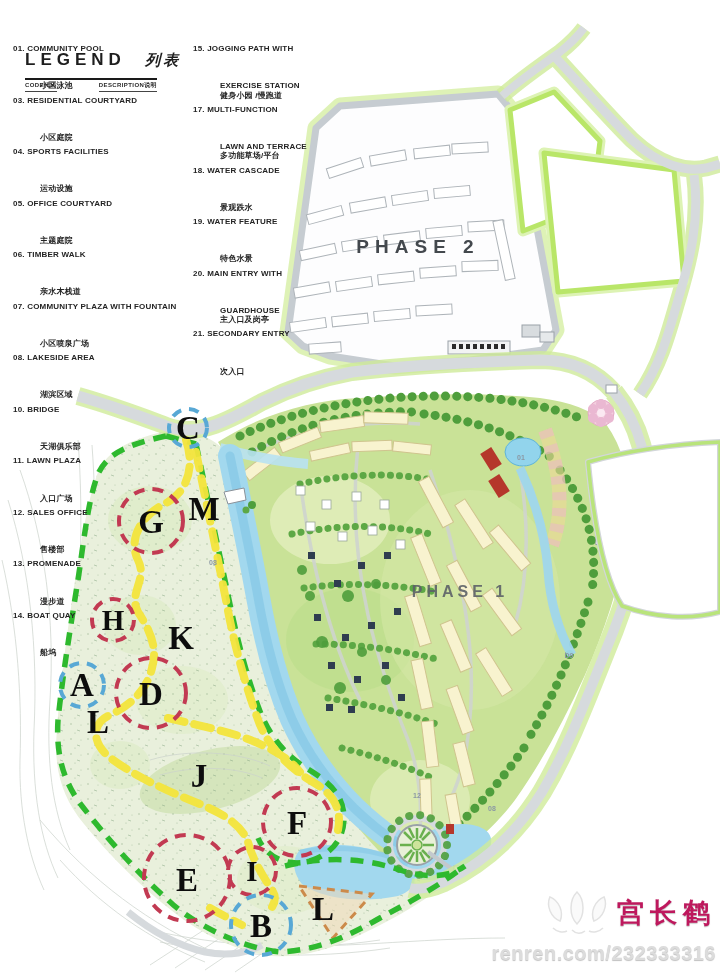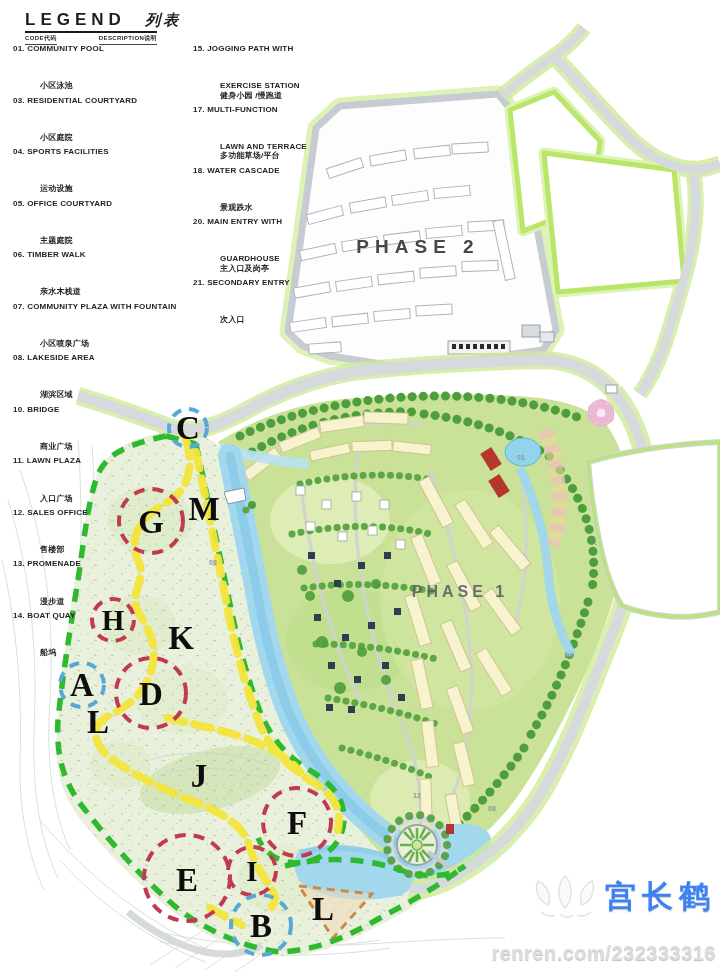--- a/index.html
+++ b/index.html
@@ -3,21 +3,21 @@
 <meta charset="utf-8">
 <style>
   html,body{margin:0;padding:0;background:#ffffff;}
   .page{position:relative;width:720px;height:973px;background:#fff;overflow:hidden;
         font-family:"Liberation Sans",sans-serif;}
   .map-svg{position:absolute;left:0;top:0;width:720px;height:973px;}
 
   
   .legend{position:absolute;left:25px;top:10px;width:335px;color:#1e1e1e;z-index:5;}
   .legend-title{font-size:17px;font-weight:700;letter-spacing:5px;white-space:nowrap;
-                width:132px;border-bottom:2.5px solid #1a1a1a;padding-bottom:1px;}
+                width:132px;border-bottom:2.5px solid #1a1a1a;padding-bottom:8px;margin-top:40px;}
   .legend-title .zh{font-family:"Liberation Serif","DejaVu Serif",serif;font-style:italic;
                 letter-spacing:3px;font-size:15px;font-weight:700;}
   .legend-sub{width:132px;display:flex;justify-content:space-between;margin-top:1px;margin-bottom:12px;}
   .legend-sub span{font-size:6px;letter-spacing:.4px;color:#2a2a2a;border-bottom:1px solid #444;
                 padding-bottom:1px;font-weight:700;}
   .legend-col{position:absolute;width:175px;}
   .col1{left:0;top:34px;}
   .col2{left:180px;top:34px;width:160px;}
   .li{margin-bottom:5px;font-size:8px;font-weight:700;line-height:1.16;letter-spacing:.2px;color:#242424;}
   .li .en{display:block;padding-left:3px;text-indent:-15px;white-space:nowrap;}
@@ -36,24 +36,24 @@
   .ml{font-family:"Liberation Serif","DejaVu Serif",serif;font-weight:700;font-size:33px;
       text-anchor:middle;fill:#0d0d0d;}
   .ml.small{font-size:29px;}
   .phase2-label{font-size:19px;font-weight:600;letter-spacing:6px;fill:#43484d;text-anchor:middle;}
   .phase1-label{font-size:16px;font-weight:600;letter-spacing:4px;fill:#5d6268;text-anchor:middle;opacity:.9;}
   .plot-label{font-size:7px;fill:#8b98a3;text-anchor:middle;font-weight:700;}
 
   
   .watermark{position:absolute;right:4px;bottom:8px;width:260px;text-align:right;z-index:6;}
   .wm-row{display:flex;align-items:center;justify-content:flex-end;gap:8px;}
-  .wm-author{font-size:31px;font-weight:700;letter-spacing:6px;color:#3b82f6;
+  .wm-author{font-size:27px;font-weight:700;letter-spacing:6px;color:#be185d;
              text-shadow:0 1px 1px #c4c4c4;white-space:nowrap;}
   .wm-url{font-size:20px;font-weight:700;color:#dcdcdc;letter-spacing:.5px;
-          text-shadow:0 1px 1px #c0c0c0;margin-top:22px;white-space:nowrap;}
+          text-shadow:0 1px 1px #c0c0c0;margin-top:6px;white-space:nowrap;}
 </style>
 </head>
 <body>
 
 <div class="page">
 
 <svg class="map-svg" viewBox="0 0 720 973">
   <defs>
     <pattern id="parktex" width="17" height="15" patternUnits="userSpaceOnUse">
       <circle cx="3" cy="4" r=".8" fill="#9db694"></circle>
@@ -475,21 +475,21 @@
           <span class="zh">小区喷泉广场</span>
         </div>
     <div class="li">
           <span class="en"><span>08.</span> <span>LAKESIDE AREA</span></span>
           <span class="en2"></span>
           <span class="zh">湖滨区域</span>
         </div>
     <div class="li">
           <span class="en"><span>10.</span> <span>BRIDGE</span></span>
           <span class="en2"></span>
-          <span class="zh">商业广场</span>
+          <span class="zh">天湖俱乐部</span>
         </div>
     <div class="li">
           <span class="en"><span>11.</span> <span>LAWN PLAZA</span></span>
           <span class="en2"></span>
           <span class="zh">入口广场</span>
         </div>
     <div class="li">
           <span class="en"><span>12.</span> <span>SALES OFFICE</span></span>
           <span class="en2"></span>
           <span class="zh">售楼部</span>
@@ -514,20 +514,25 @@
         </div>
     <div class="li">
           <span class="en"><span>17.</span> <span>MULTI-FUNCTION</span></span>
           <span class="en2">LAWN AND TERRACE</span>
           <span class="zh">多功能草场/平台</span>
         </div>
     <div class="li">
           <span class="en"><span>18.</span> <span>WATER CASCADE</span></span>
           <span class="en2"></span>
           <span class="zh">景观跌水</span>
+        </div>
+    <div class="li">
+          <span class="en"><span>19.</span> <span>WATER FEATURE</span></span>
+          <span class="en2"></span>
+          <span class="zh">特色水景</span>
         </div>
     <div class="li">
           <span class="en"><span>20.</span> <span>MAIN ENTRY WITH</span></span>
           <span class="en2">GUARDHOUSE</span>
           <span class="zh">主入口及岗亭</span>
         </div>
     <div class="li">
           <span class="en"><span>21.</span> <span>SECONDARY ENTRY</span></span>
           <span class="en2"></span>
           <span class="zh">次入口</span>

